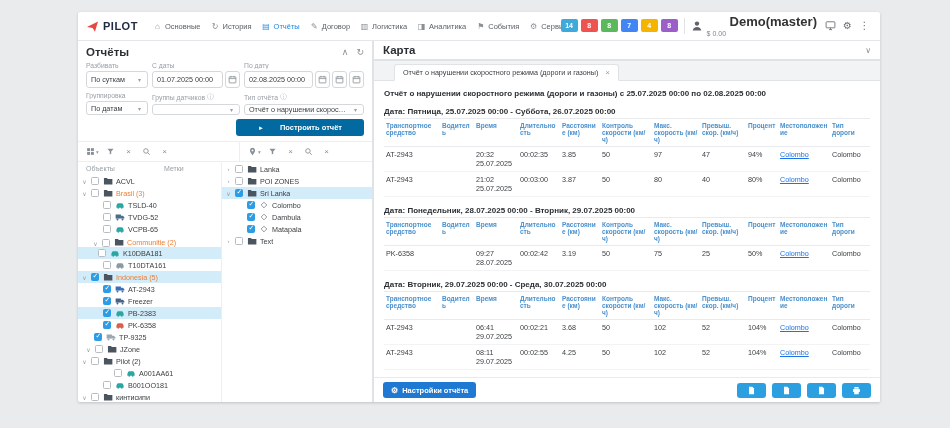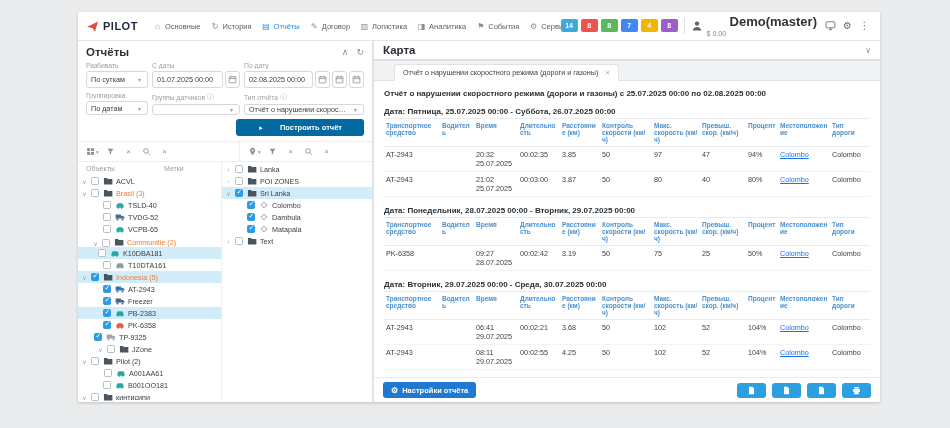--- a/index.html
+++ b/index.html
@@ -557,21 +557,21 @@
                       <svg viewBox="0 0 16 16">
                         <rect x="1" y="4" width="8.5" height="6.5" fill="currentColor"></rect>
                         <path d="M9.5 6h3l2.5 2.5v2h-5.5z" fill="currentColor"></path>
                         <circle cx="4" cy="11.8" r="1.6" fill="currentColor"></circle>
                         <circle cx="12" cy="11.8" r="1.6" fill="currentColor"></circle>
                       </svg>
                     </span>
                   </span>
                   <span class="tree-label">TP-9325</span>
                 </div>
-                <div class="tree-row" style="padding-left: 19px;">
+                <div class="tree-row" style="padding-left: 7px;">
                   <span class="caret">∨</span>
                   <span class="cbx"></span>
                   <span class="tree-ico">
                     <span class="svgi" style="color: rgb(74, 85, 96);">
                       <svg viewBox="0 0 16 16">
                         <path d="M1.5 3h4.8l1.4 1.8h6.8c.3 0 .5.2.5.5v8.2h-13.5z" fill="currentColor"></path>
                       </svg>
                     </span>
                   </span>
                   <span class="tree-label">JZone</span>
@@ -581,21 +581,21 @@
                   <span class="cbx"></span>
                   <span class="tree-ico">
                     <span class="svgi" style="color: rgb(74, 85, 96);">
                       <svg viewBox="0 0 16 16">
                         <path d="M1.5 3h4.8l1.4 1.8h6.8c.3 0 .5.2.5.5v8.2h-13.5z" fill="currentColor"></path>
                       </svg>
                     </span>
                   </span>
                   <span class="tree-label">Pilot (2)</span>
                 </div>
-                <div class="tree-row" style="padding-left: 16px;">
+                <div class="tree-row" style="padding-left: 26px;">
                   <span class="caret"></span>
                   <span class="cbx"></span>
                   <span class="tree-ico">
                     <span class="svgi" style="color: rgb(42, 167, 163);">
                       <svg viewBox="0 0 16 16">
                         <path d="M2.2 9.2l1.3-3.1c.3-.7.9-1.1 1.7-1.1h5.6c.8 0 1.4.4 1.7 1.1l1.3 3.1v3.3h-1.6a1.4 1.4 0 0 1-2.8 0H6.6a1.4 1.4 0 0 1-2.8 0H2.2V9.2z" fill="currentColor"></path>
                       </svg>
                     </span>
                   </span>
                   <span class="tree-label">A001AA61</span>

